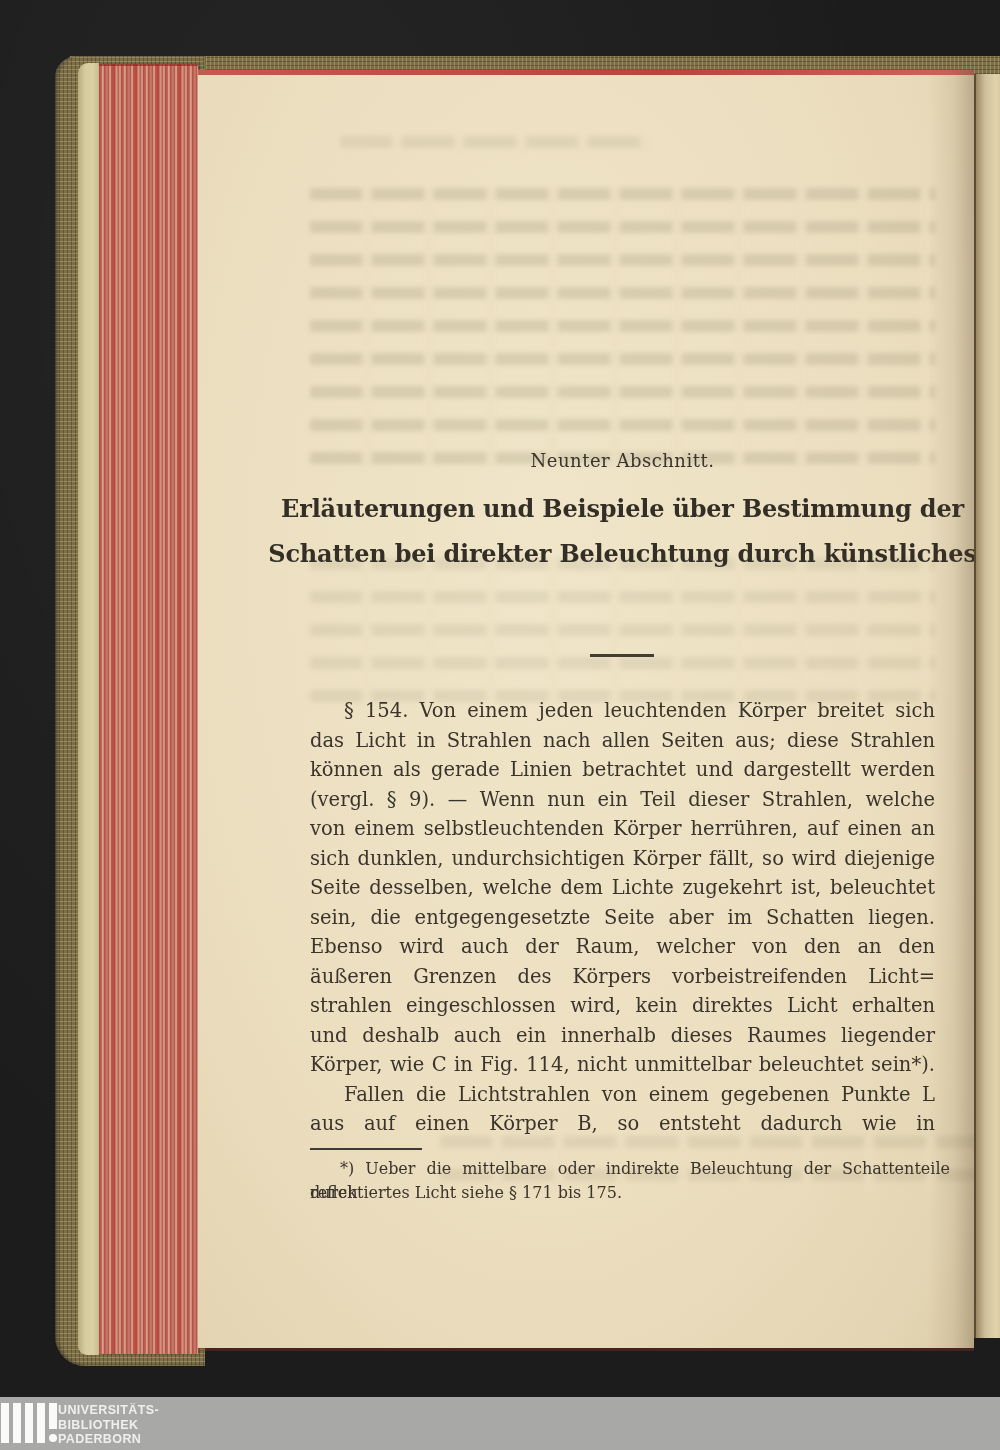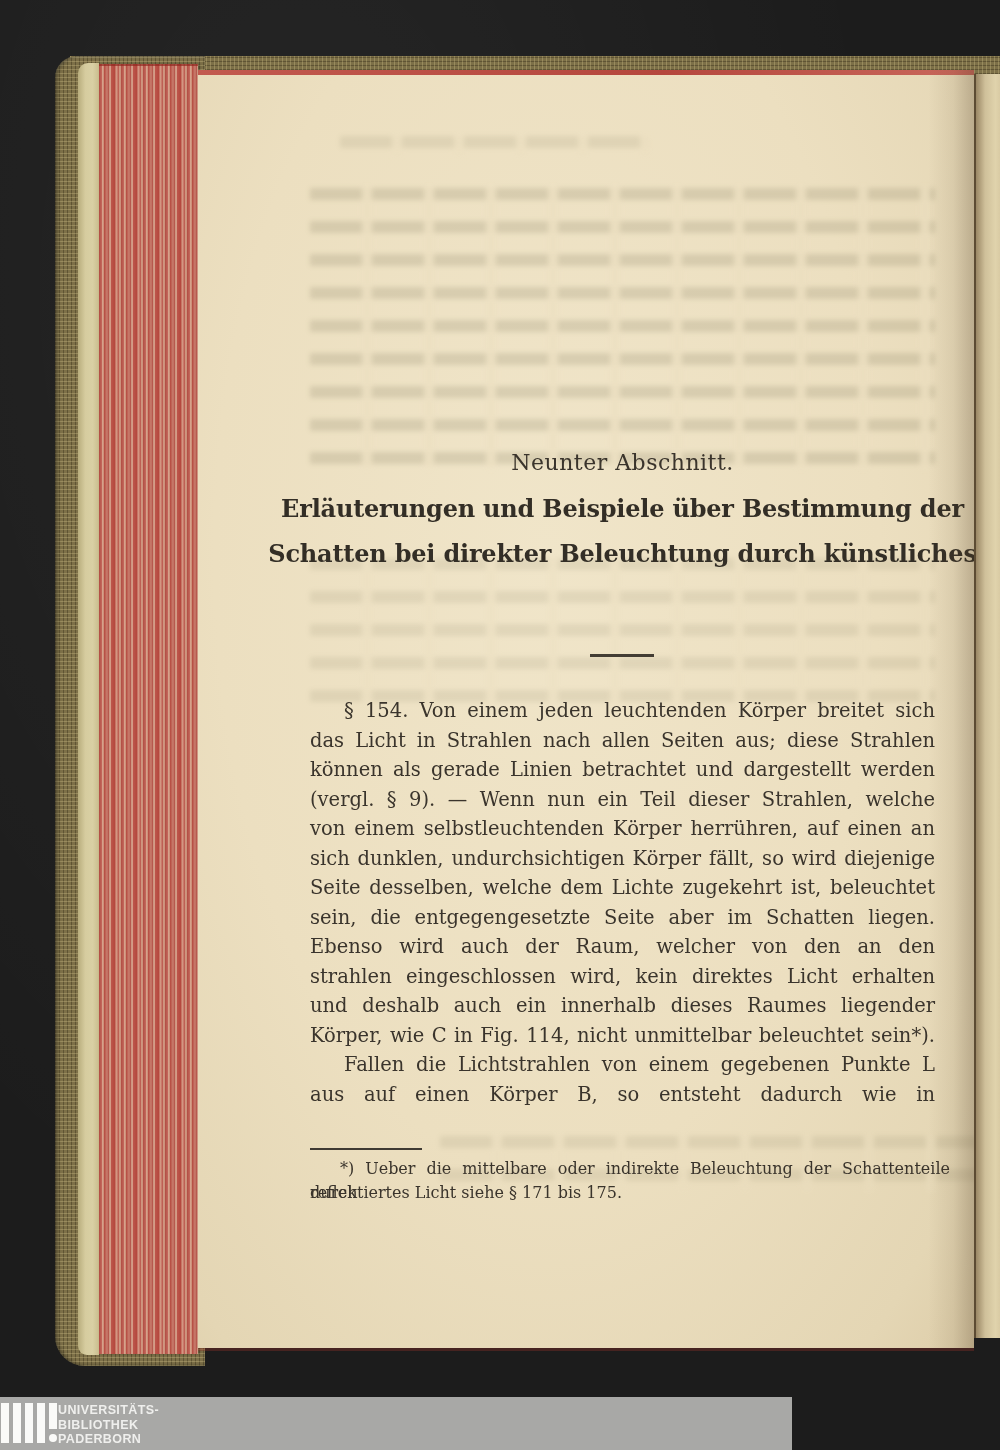--- a/index.html
+++ b/index.html
@@ -71,21 +71,21 @@
       repeating-linear-gradient(90deg, rgba(236,223,192,0) 0 52px, rgba(236,223,192,0.9) 52px 62px),
       repeating-linear-gradient(180deg, rgba(118,112,82,0.34) 0 12px, rgba(0,0,0,0) 12px 33px);
   }
   .ghost-faint{opacity:0.55;}
   .ghost-fainter{opacity:0.35;}
   
   .ink{color:#3a342c;}
   .section-heading{
     position:absolute;left:112px;top:380px;width:625px;height:30px;
     display:flex;justify-content:center;align-items:flex-start;
-    font-size:22px;letter-spacing:0.5px;white-space:nowrap;
+    font-size:18px;letter-spacing:0.5px;white-space:nowrap;
   }
   .chapter-title{position:absolute;left:112px;top:424px;width:625px;}
   .title-line{
     display:flex;justify-content:center;height:45px;
     font-size:24px;font-weight:bold;white-space:nowrap;letter-spacing:-0.2px;
     color:#332e26;
   }
   .divider{
     position:absolute;left:392px;top:584px;width:64px;height:3px;background:#433d34;
   }
@@ -98,21 +98,21 @@
   .foot-rule{
     position:absolute;left:112px;top:1078px;width:112px;height:2px;background:#3f3a33;
   }
   .footnote{position:absolute;left:112px;top:1087px;width:640px;}
   .footnote-line{
     height:24px;line-height:24px;font-size:16px;
   }
   .footnote-line.just{text-align:justify;text-align-last:justify;text-indent:30px;}
   
   .wm-bar{
-    position:absolute;left:0;bottom:0;width:792px;height:53px;background:#a8a8a6;
+    position:absolute;left:0;bottom:0;width:1000px;height:53px;background:#a8a8a6;
     font-family:"Liberation Sans", sans-serif;
   }
   .wm-logo{position:absolute;left:1px;top:6px;display:flex;gap:4px;height:40px;}
   .wm-logo .bar{width:8px;height:40px;background:#fafaf8;}
   .wm-logo .excl{display:flex;flex-direction:column;align-items:center;width:8px;}
   .wm-logo .excl .bar-short{width:8px;height:26px;background:#fafaf8;}
   .wm-logo .excl .dot{width:8px;height:8px;border-radius:50%;background:#fafaf8;margin-top:5px;}
   .wm-text{
     position:absolute;left:58px;top:6px;color:#efefed;
     font-size:12.5px;font-weight:bold;letter-spacing:0.4px;line-height:14.5px;
@@ -151,20 +151,21 @@
     <div class="body-block ink">
       <div class="body-line indent">§ 154. Von einem jeden leuchtenden Körper breitet sich</div>
       <div class="body-line">das Licht in Strahlen nach allen Seiten aus; diese Strahlen</div>
       <div class="body-line">können als gerade Linien betrachtet und dargestellt werden</div>
       <div class="body-line">(vergl. § 9). — Wenn nun ein Teil dieser Strahlen, welche</div>
       <div class="body-line">von einem selbstleuchtenden Körper herrühren, auf einen an</div>
       <div class="body-line">sich dunklen, undurchsichtigen Körper fällt, so wird diejenige</div>
       <div class="body-line">Seite desselben, welche dem Lichte zugekehrt ist, beleuchtet</div>
       <div class="body-line">sein, die entgegengesetzte Seite aber im Schatten liegen.</div>
       <div class="body-line">Ebenso wird auch der Raum, welcher von den an den</div>
+      <div class="body-line">äußeren Grenzen des Körpers vorbeistreifenden Licht=</div>
       <div class="body-line">strahlen eingeschlossen wird, kein direktes Licht erhalten</div>
       <div class="body-line">und deshalb auch ein innerhalb dieses Raumes liegender</div>
       <div class="body-line">Körper, wie C in Fig. 114, nicht unmittelbar beleuchtet sein*).</div>
       <div class="body-line indent">Fallen die Lichtstrahlen von einem gegebenen Punkte L</div>
       <div class="body-line">aus auf einen Körper B, so entsteht dadurch wie in</div>
     </div>
 
     <div class="foot-rule"></div>
 
     <div class="footnote ink">

